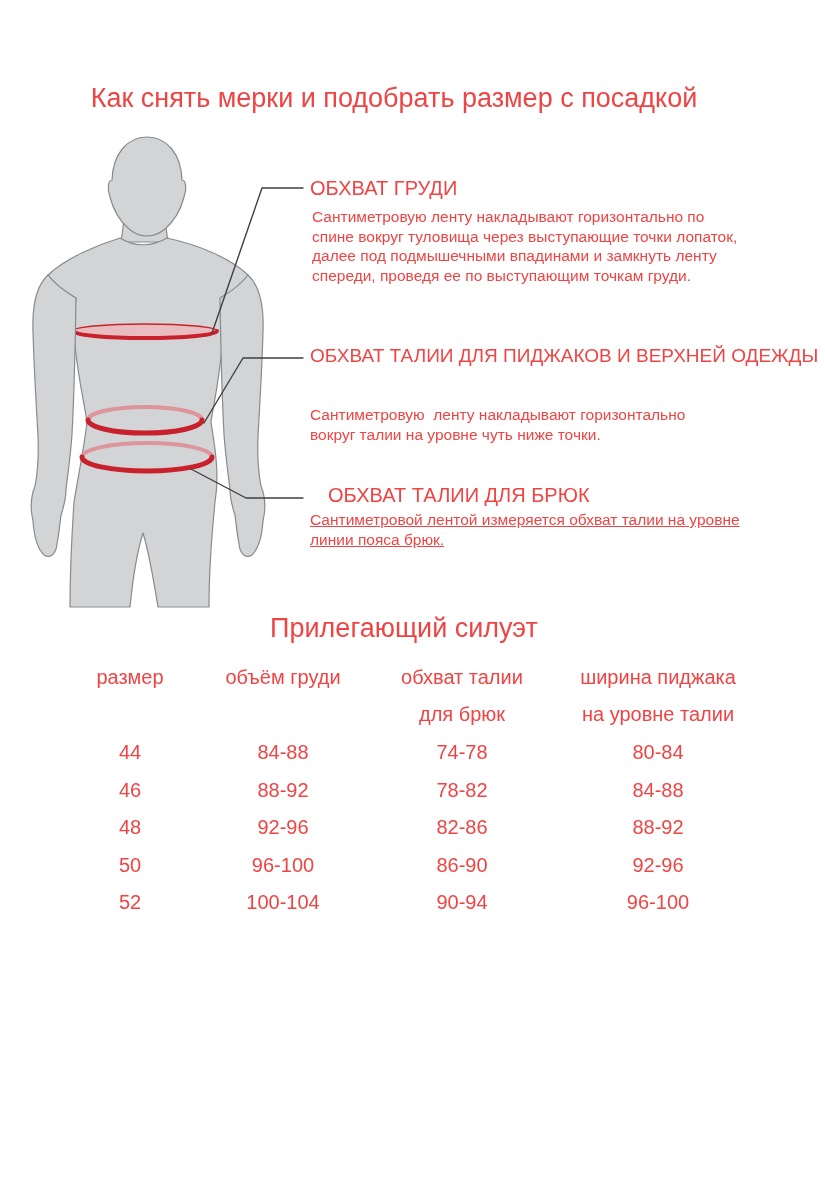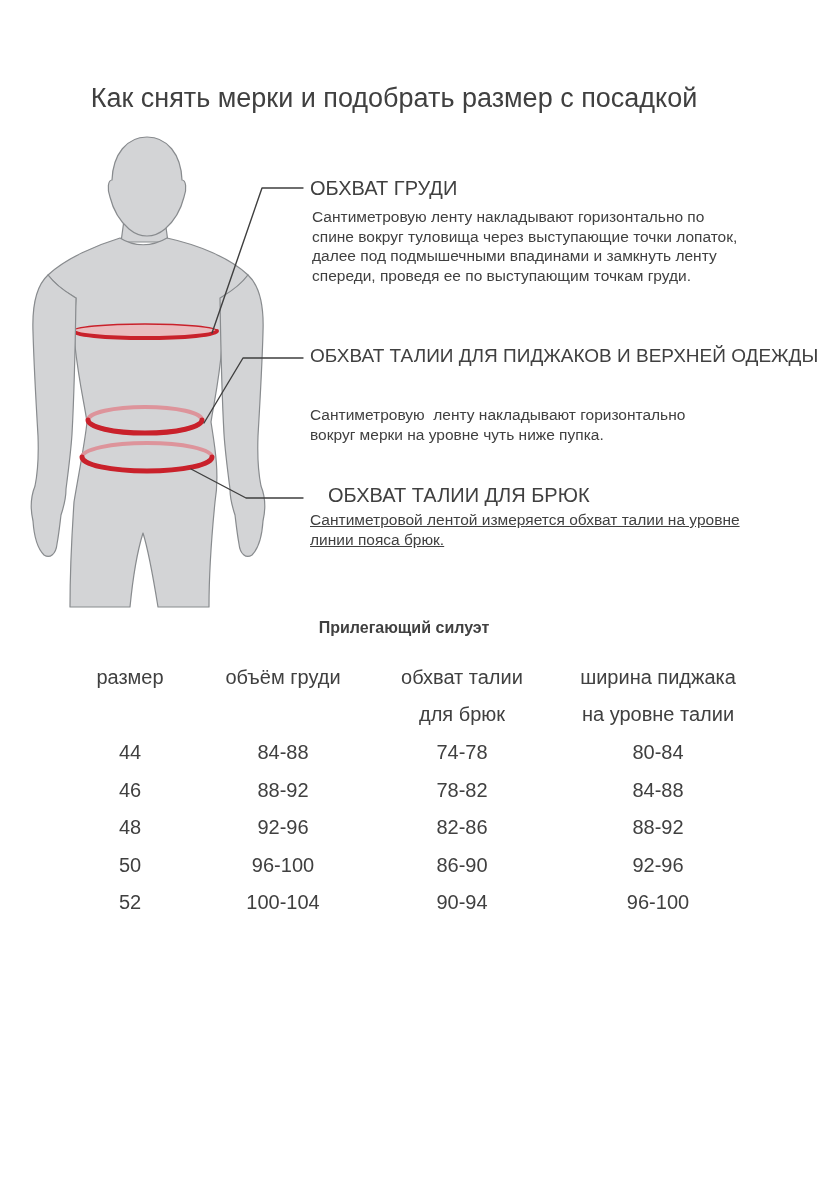--- a/index.html
+++ b/index.html
@@ -1,35 +1,35 @@
 <!DOCTYPE html>
 <html><head>
 <meta charset="utf-8">
 <style>
   html,body { margin:0; padding:0; background:#ffffff; }
   .page {
     position:relative; width:825px; height:1200px;
-    background:#ffffff; color:#404040;
+    background:#ffffff; color:#ef4444;
     font-family:"Liberation Sans","DejaVu Sans",sans-serif;
     overflow:hidden;
   }
   .page-title {
     position:absolute; left:34px; top:82px; width:720px;
     font-size:27px; line-height:32px; text-align:center; white-space:nowrap;
   }
   .figure-svg { position:absolute; left:0; top:130px; }
   .m-label {
     position:absolute; font-size:20px; line-height:24px; white-space:nowrap;
   }
   .m-label.long { font-size:19px; }
   .m-desc { position:absolute; }
   .desc-line { font-size:15.5px; line-height:19.5px; white-space:pre; }
   .t-heading {
     position:absolute; left:54px; top:614px; width:700px;
-    font-size:16px; line-height:28px; font-weight:bold; text-align:center;
+    font-size:27px; line-height:28px; font-weight:normal; text-align:center;
   }
   .t-row { position:absolute; left:0; width:825px; height:24px; }
   .t-cell {
     position:absolute; top:0; text-align:center;
     font-size:20px; line-height:24px; white-space:nowrap;
   }
   .c1 { left:60px;  width:140px; }
   .c2 { left:203px; width:160px; }
   .c3 { left:372px; width:180px; }
   .c4 { left:560px; width:196px; }
@@ -102,21 +102,21 @@
   <div class="m-desc" style="left:312px; top:207px;">
     <div class="desc-line">Сантиметровую ленту накладывают горизонтально по</div>
     <div class="desc-line">спине вокруг туловища через выступающие точки лопаток,</div>
     <div class="desc-line">далее под подмышечными впадинами и замкнуть ленту</div>
     <div class="desc-line">спереди, проведя ее по выступающим точкам груди.</div>
   </div>
 
   <div class="m-label long" style="left:310px; top:344px;">ОБХВАТ ТАЛИИ ДЛЯ ПИДЖАКОВ И ВЕРХНЕЙ ОДЕЖДЫ</div>
   <div class="m-desc" style="left:310px; top:379px;margin-top:26px;">
     <div class="desc-line">Сантиметровую  ленту накладывают горизонтально</div>
-    <div class="desc-line">вокруг мерки на уровне чуть ниже пупка.</div>
+    <div class="desc-line">вокруг талии на уровне чуть ниже точки.</div>
   </div>
 
   <div class="m-label" style="left:328px; top:483px;">ОБХВАТ ТАЛИИ ДЛЯ БРЮК</div>
   <div class="m-desc" style="left:310px; top:510px;text-decoration:underline;">
     <div class="desc-line">Сантиметровой лентой измеряется обхват талии на уровне</div>
     <div class="desc-line">линии пояса брюк.</div>
   </div>
 
   <div class="t-heading">Прилегающий силуэт</div>
 

